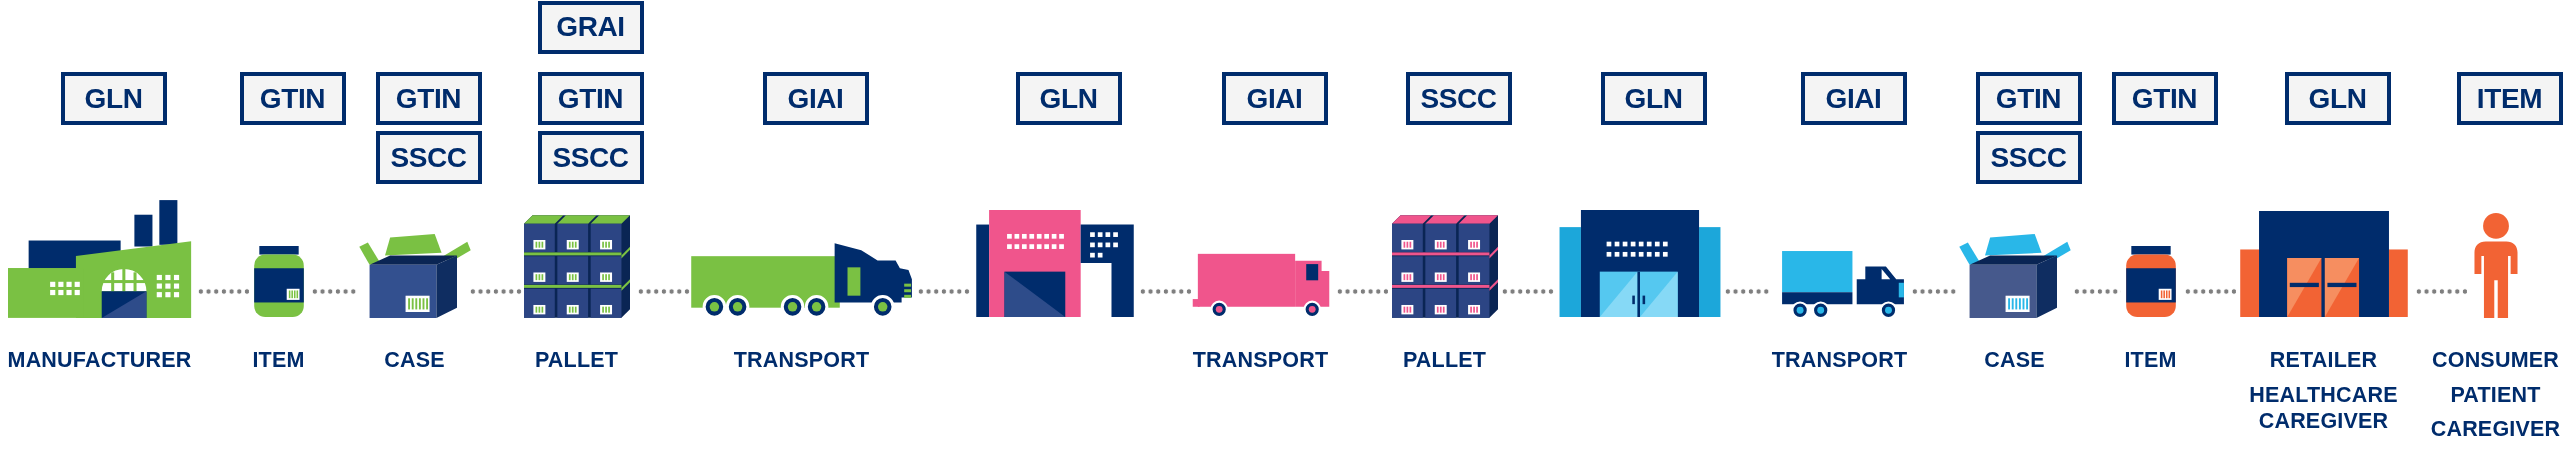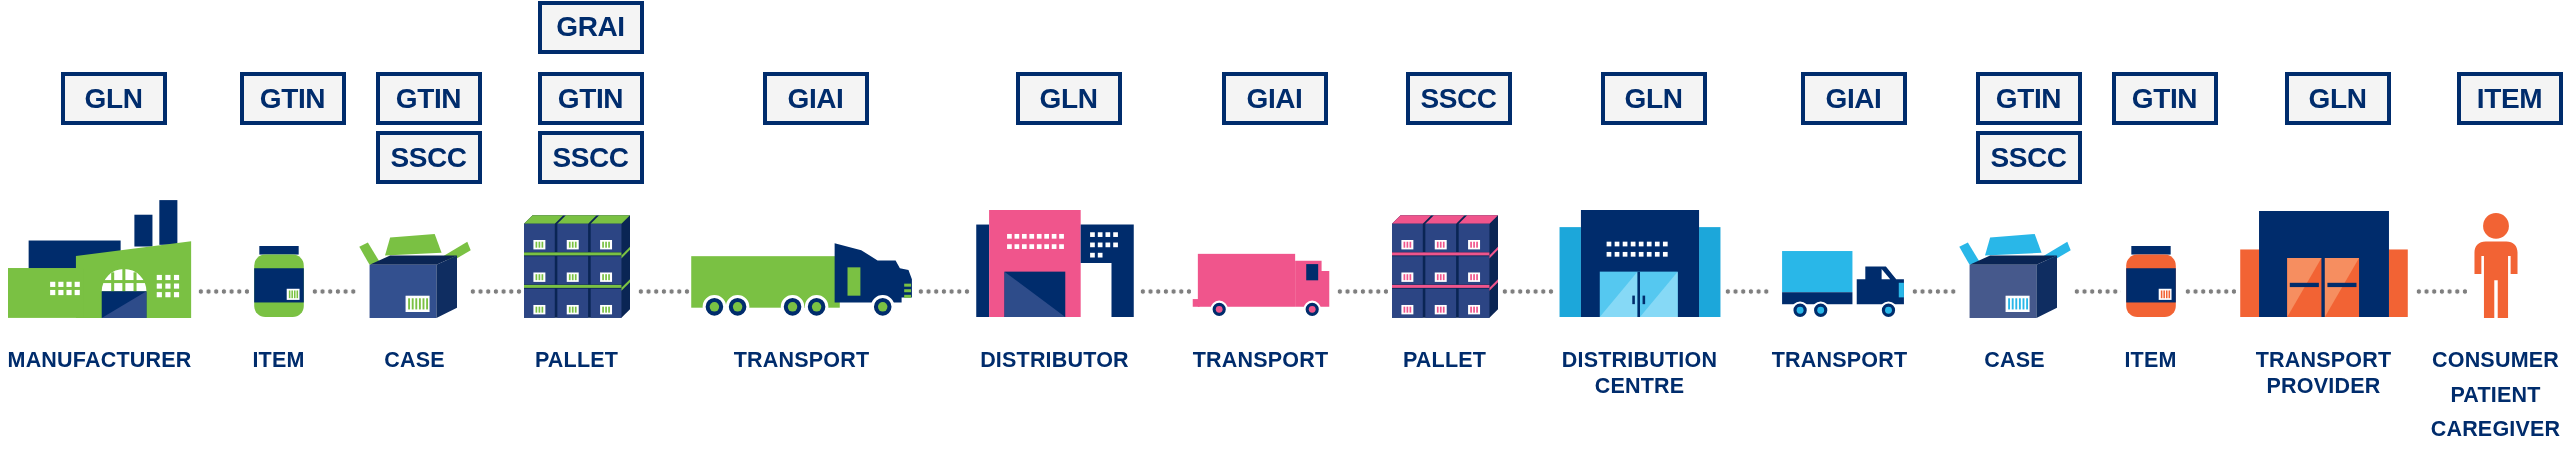--- a/index.html
+++ b/index.html
@@ -299,23 +299,20 @@
         <rect x="133" y="38" width="5.5" height="5.5"></rect>
           <rect x="142" y="38" width="5.5" height="5.5"></rect>
           <rect x="151" y="38" width="5.5" height="5.5"></rect>
           <rect x="160" y="38" width="5.5" height="5.5"></rect>
         <rect x="133" y="50" width="5.5" height="5.5"></rect>
           <rect x="142" y="50" width="5.5" height="5.5"></rect>
       </g>
       <rect class="f-navy" x="33" y="72" width="71" height="53"></rect>
       <polygon class="f-nmid" points="33,72 33,125 104,125"></polygon>
     </svg>
-    <div class="label">
-        <div class="line">DISTRIBUTOR</div>
-      </div>
   </div>
 
   <div class="node" style="left:1149px">
     <div class="tag row-b">
         <span>GIAI</span>
       </div>
     <svg class="icon th-pink" style="top:253px" width="137" height="64" viewBox="0 0 160 75">
       <rect class="fA" x="0" y="54" width="8" height="9"></rect>
       <rect class="fA" x="6" y="1" width="114" height="62"></rect>
       <polygon class="fA" points="120,9 151,9 151,21 160,21 160,63 120,63"></polygon>
@@ -432,23 +429,20 @@
       </g>
       <rect class="f-clight" x="47" y="72" width="91" height="53"></rect>
       <polygon class="f-csheen" points="47,125 91,72 91,125"></polygon>
       <polygon class="f-csheen" points="94,125 138,72 138,125"></polygon>
       <rect class="f-navy" x="91" y="72" width="3" height="53"></rect>
       <g class="f-navy">
           <rect x="85" y="100" width="3" height="10"></rect>
           <rect x="97" y="100" width="3" height="10"></rect>
         </g>
     </svg>
-    <div class="label wrap">
-        <div class="line">DISTRIBUTION CENTRE</div>
-      </div>
   </div>
 
   <div class="node" style="left:1728px">
     <div class="tag row-b">
         <span>GIAI</span>
       </div>
     <svg class="icon" style="top:251px" width="133" height="67" viewBox="0 0 155 78">
       <rect class="f-cyan" x="10" y="0" width="82" height="48"></rect>
       <rect class="f-navy" x="10" y="48" width="82" height="14"></rect>
       <path class="f-navy" d="M97,33 L107,33 107,18 131,18 143,33 152,33 152,62 97,62 Z"></path>
@@ -527,21 +521,22 @@
       <rect class="f-orange" x="174" y="45" width="22" height="79"></rect>
       <rect class="f-navy" x="22" y="0" width="152" height="124"></rect>
       <rect class="f-orange" x="55" y="55" width="40" height="69"></rect>
       <polygon class="f-osheen" points="55,55 95,55 55,124"></polygon>
       <rect class="f-navy" x="58" y="84" width="34" height="5"></rect>
       <rect class="f-orange" x="99" y="55" width="40" height="69"></rect>
       <polygon class="f-osheen" points="99,55 139,55 99,124"></polygon>
       <rect class="f-navy" x="102" y="84" width="34" height="5"></rect>
     </svg>
     <div class="label wrap">
-      <div class="line">TRANSPORT PROVIDER</div>
+      <div class="line">RETAILER</div>
+      <div class="line">HEALTHCARE CAREGIVER</div>
     </div>
   </div>
 
   <div class="node" style="left:2384px">
     <div class="tag row-b">
         <span>ITEM</span>
       </div>
     <svg class="icon" style="top:213px" width="50" height="105" viewBox="0 0 58 122">
       <circle class="f-orange" cx="29" cy="15" r="15"></circle>
       <path class="f-orange" d="M17,33 h24 c8,0 13,5 13,13 v25 h-8 v-21 h-3 v72 h-12 v-44 h-4 v44 h-12 v-72 h-3 v21 h-8 v-25 c0,-8 5,-13 13,-13 z"></path>

